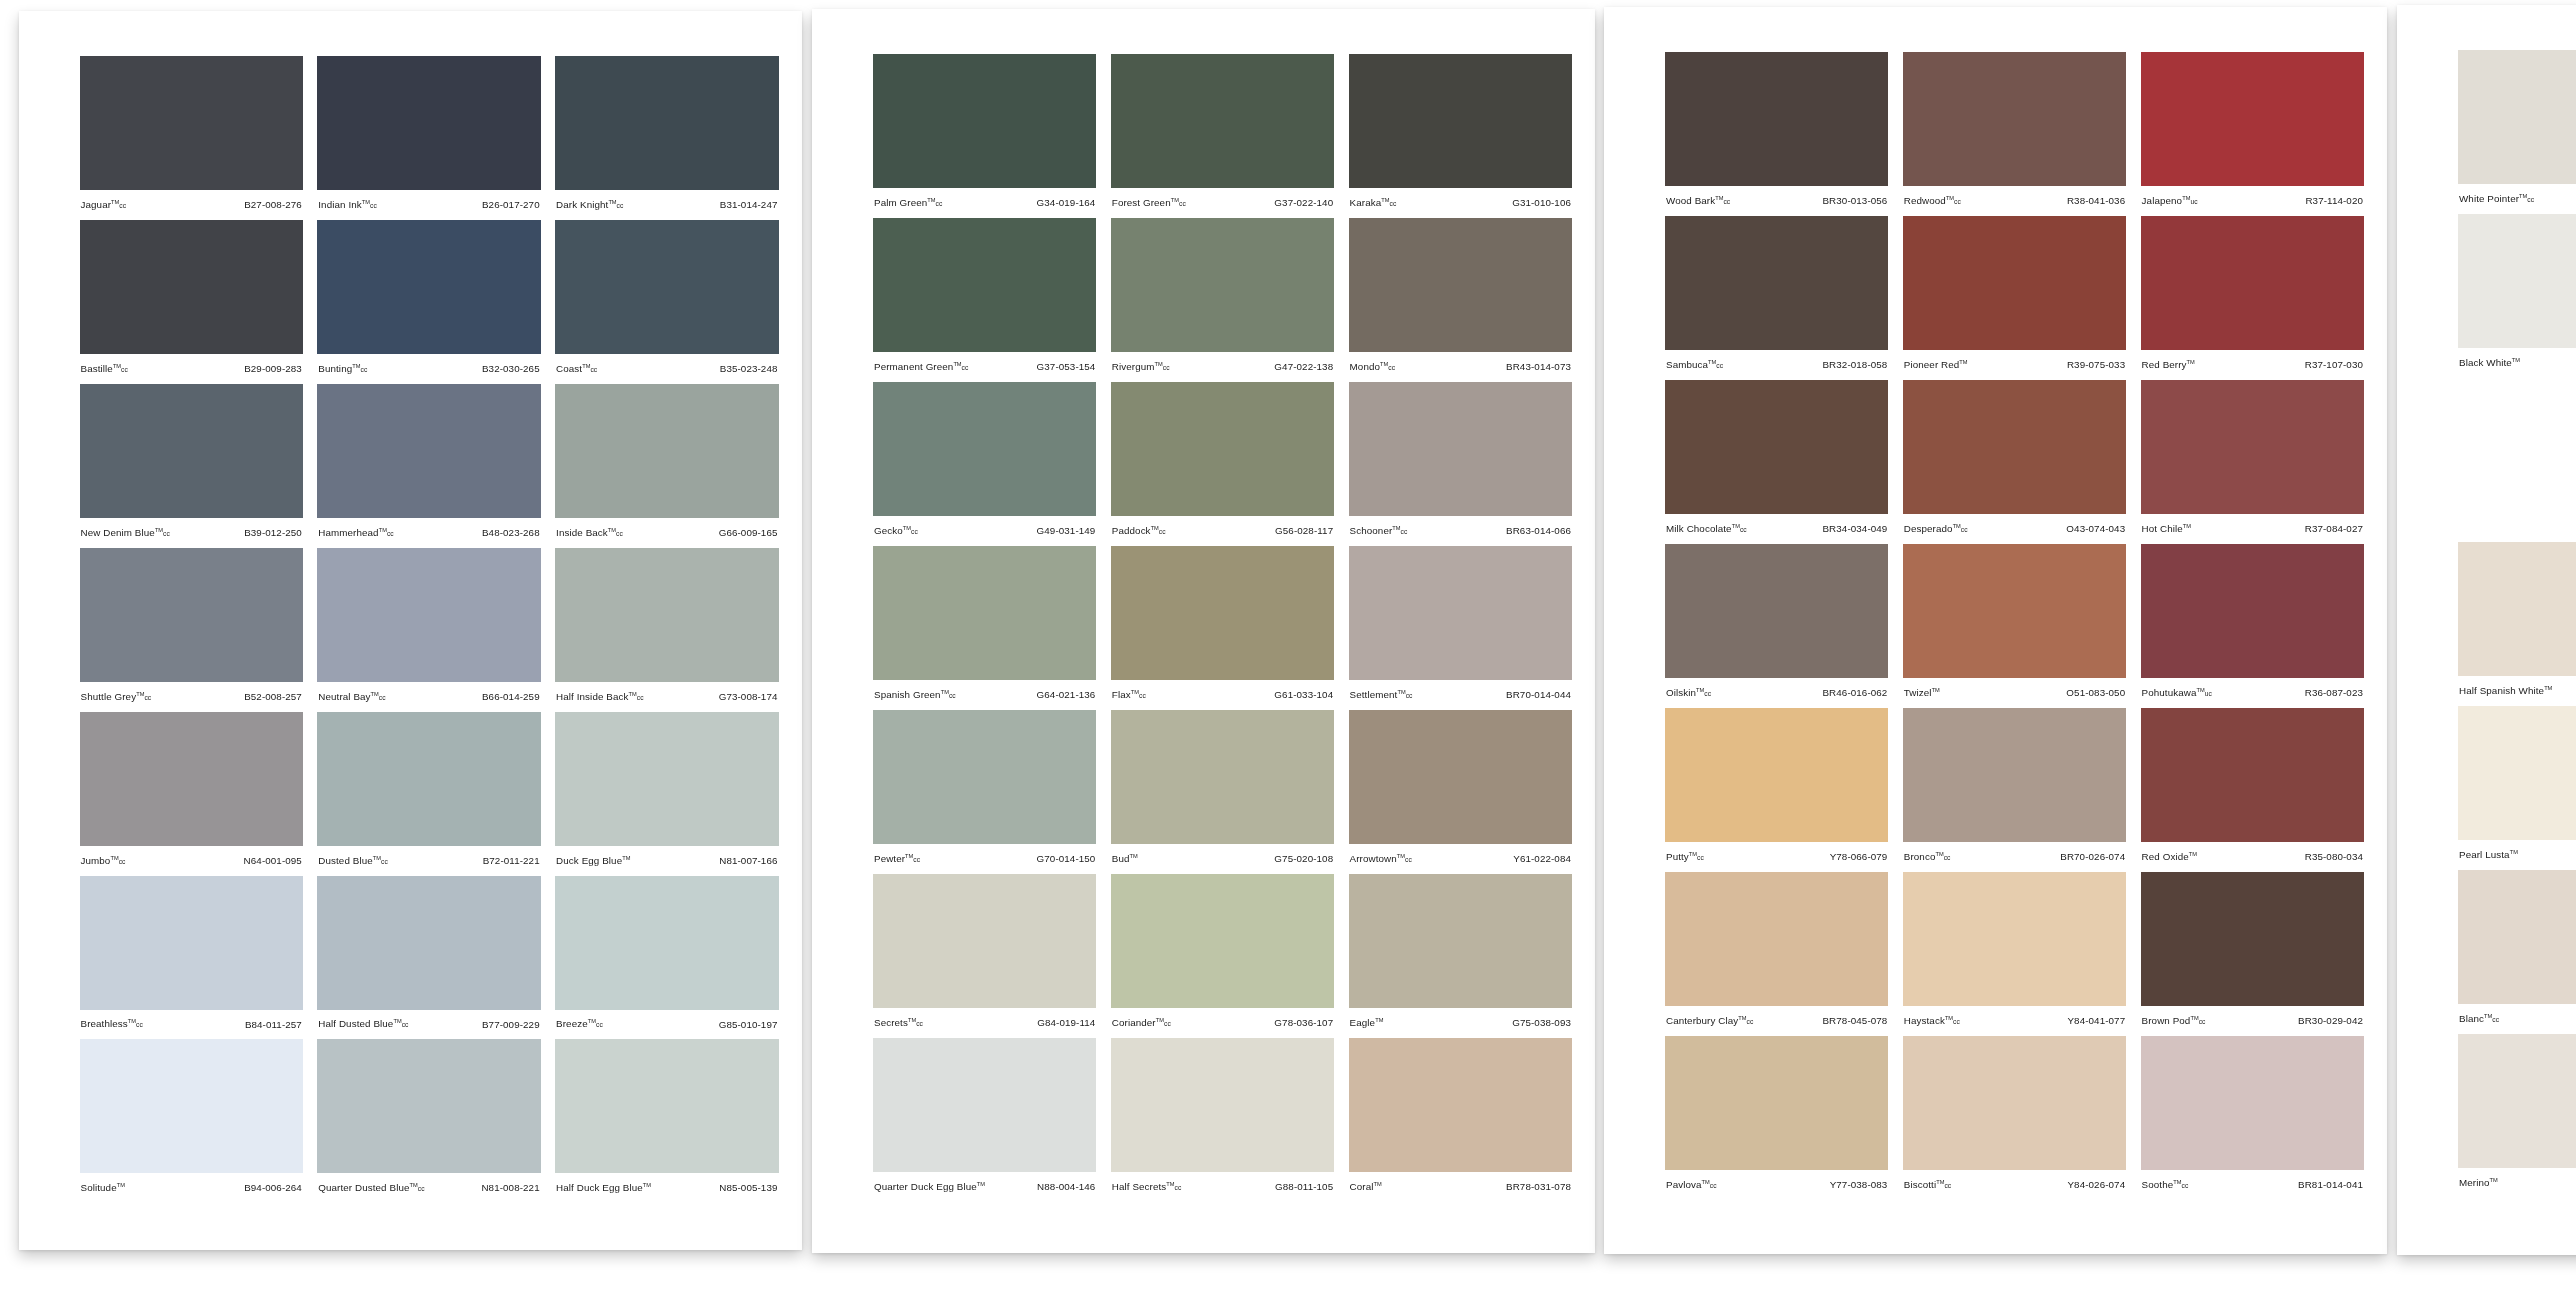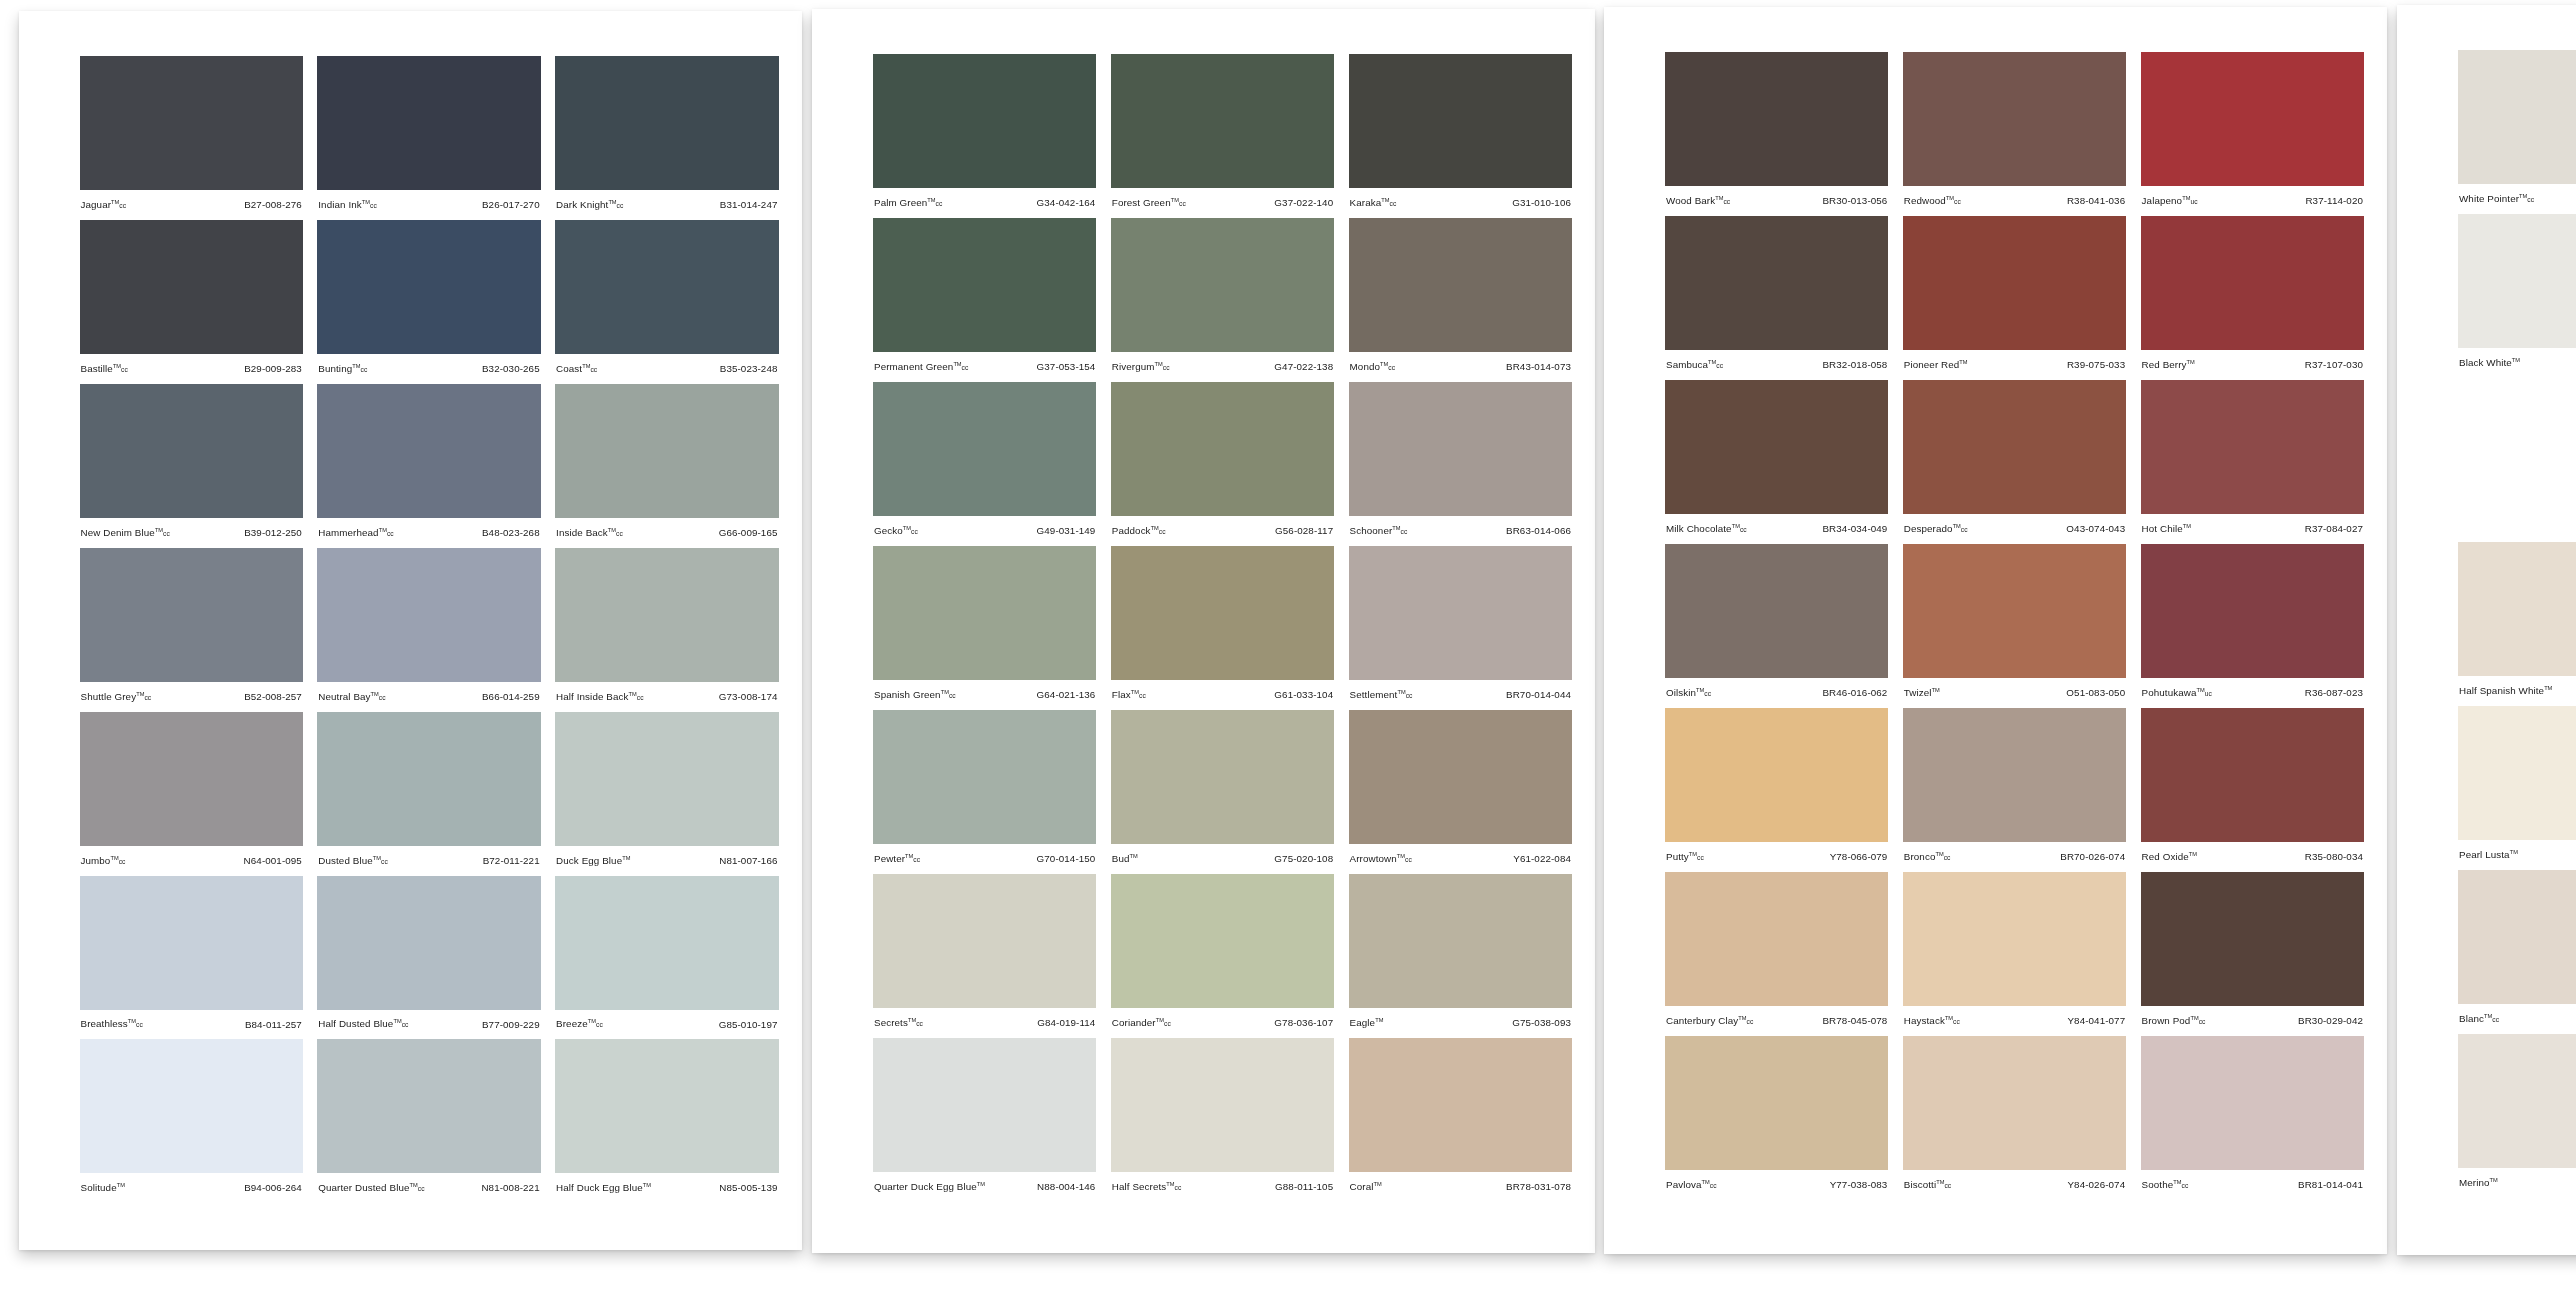--- a/index.html
+++ b/index.html
@@ -226,21 +226,21 @@
     </div>
   </div>
 
   <div class="panel" style="left:812px;top:9.3px;width:783px;height:1244px;">
     <div class="panel-inner" style="padding:45px 23px 47px 61px;">
       <div class="swcol" style="padding-right:14.4px;">
           <div class="swatch" style="height: 164px;">
             <div class="chip" style="background: rgb(66, 83, 74); height: 134px;"></div>
             <div class="meta">
               <span class="nm">Palm Green<sup>TM</sup><span class="sfx">cc</span></span>
-              <span class="cd">G34-042-164</span>
+              <span class="cd">G34-019-164</span>
             </div>
           </div>
           <div class="swatch" style="height: 164px;">
             <div class="chip" style="background: rgb(76, 95, 81); height: 134px;"></div>
             <div class="meta">
               <span class="nm">Permanent Green<sup>TM</sup><span class="sfx">cc</span></span>
               <span class="cd">G37-053-154</span>
             </div>
           </div>
           <div class="swatch" style="height: 164px;">

